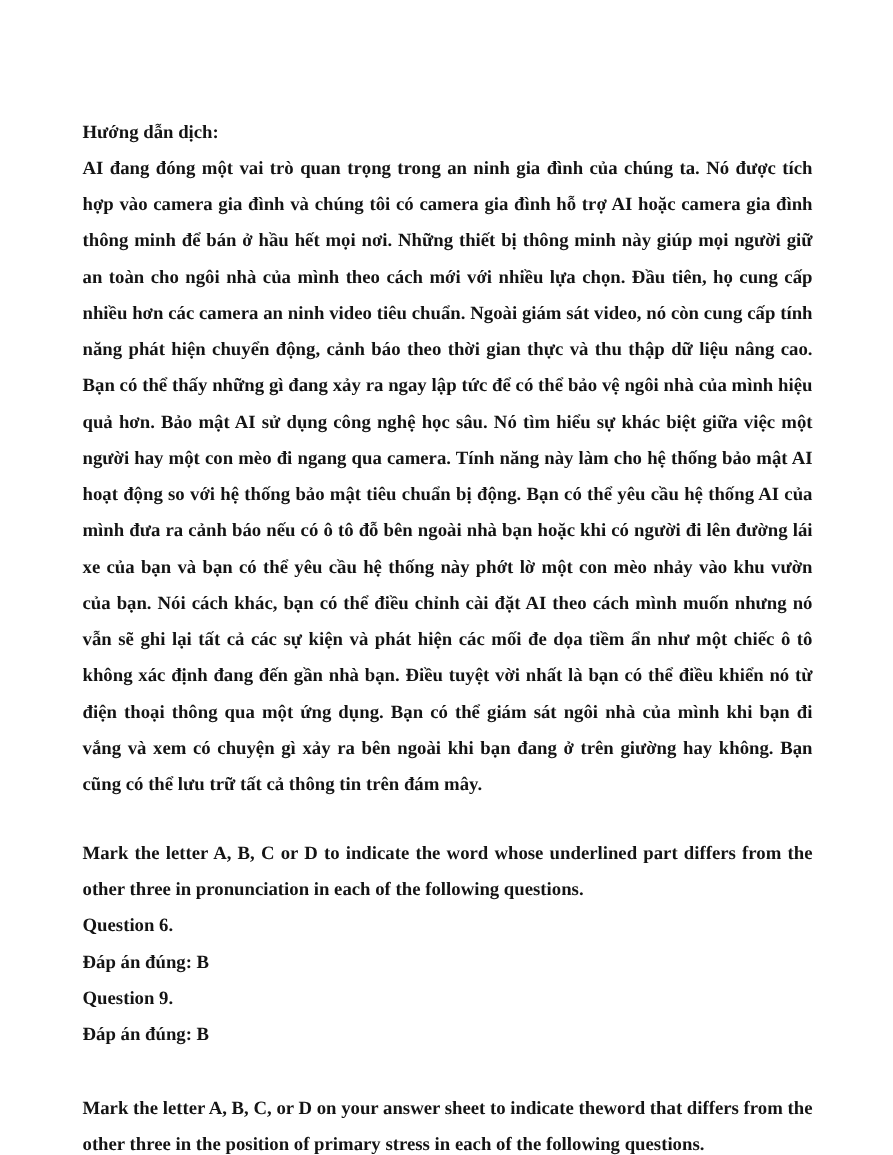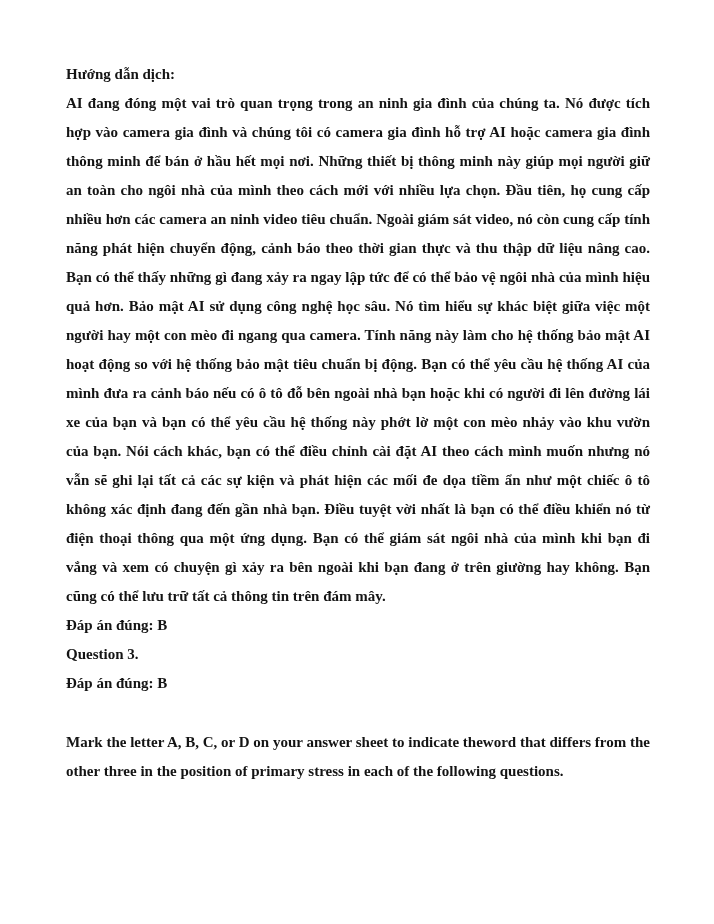--- a/index.html
+++ b/index.html
@@ -5,21 +5,21 @@
   * { margin: 0; padding: 0; box-sizing: border-box; }
   html, body {
     background: #ffffff;
     font-family: "Liberation Serif", "DejaVu Serif", serif;
     color: #141414;
   }
   .page {
     width: 714px;
     height: 924px;
     background: #ffffff;
-    padding: 60px 64px 40px 66px;
+    padding: 92px 64px 40px 66px;
     overflow: hidden;
   }
   p {
     font-size: 15px;
     line-height: 29px;
     margin: 0;
     font-weight: bold;
   }
   .justified { text-align: justify; }
   .bold { font-weight: bold; }
@@ -28,25 +28,27 @@
 </style>
 </head>
 <body>
 
 <div class="page">
 
   <p class="bold">Hướng dẫn dịch:</p>
 
   <p class="justified">AI đang đóng một vai trò quan trọng trong an ninh gia đình của chúng ta. Nó được tích hợp vào camera gia đình và chúng tôi có camera gia đình hỗ trợ AI hoặc camera gia đình thông minh để bán ở hầu hết mọi nơi. Những thiết bị thông minh này giúp mọi người giữ an toàn cho ngôi nhà của mình theo cách mới với nhiều lựa chọn. Đầu tiên, họ cung cấp nhiều hơn các camera an ninh video tiêu chuẩn. Ngoài giám sát video, nó còn cung cấp tính năng phát hiện chuyển động, cảnh báo theo thời gian thực và thu thập dữ liệu nâng cao. Bạn có thể thấy những gì đang xảy ra ngay lập tức để có thể bảo vệ ngôi nhà của mình hiệu quả hơn. Bảo mật AI sử dụng công nghệ học sâu. Nó tìm hiểu sự khác biệt giữa việc một người hay một con mèo đi ngang qua camera. Tính năng này làm cho hệ thống bảo mật AI hoạt động so với hệ thống bảo mật tiêu chuẩn bị động. Bạn có thể yêu cầu hệ thống AI của mình đưa ra cảnh báo nếu có ô tô đỗ bên ngoài nhà bạn hoặc khi có người đi lên đường lái xe của bạn và bạn có thể yêu cầu hệ thống này phớt lờ một con mèo nhảy vào khu vườn của bạn. Nói cách khác, bạn có thể điều chỉnh cài đặt AI theo cách mình muốn nhưng nó vẫn sẽ ghi lại tất cả các sự kiện và phát hiện các mối đe dọa tiềm ẩn như một chiếc ô tô không xác định đang đến gần nhà bạn. Điều tuyệt vời nhất là bạn có thể điều khiển nó từ điện thoại thông qua một ứng dụng. Bạn có thể giám sát ngôi nhà của mình khi bạn đi vắng và xem có chuyện gì xảy ra bên ngoài khi bạn đang ở trên giường hay không. Bạn cũng có thể lưu trữ tất cả thông tin trên đám mây.</p>
 
+  <p class="bold justified gap-before">Mark the letter A, B, C or D to indicate the word whose underlined part differs from the other three in pronunciation in each of the following questions.</p>
 
+  <p class="bold">Question 6.</p>
 
   <p>Đáp án đúng: B</p>
 
 
-  <p class="bold">Question 3.</p>
+  <p class="bold">Question 9.</p>
 
   <p>Đáp án đúng: B</p>
 
 
   <p class="bold justified gap-before-lg">Mark the letter A, B, C, or D on your answer sheet to indicate theword that differs from the other three in the position of primary stress in each of the following questions.</p>
 
 </div>
 
 </body></html>

